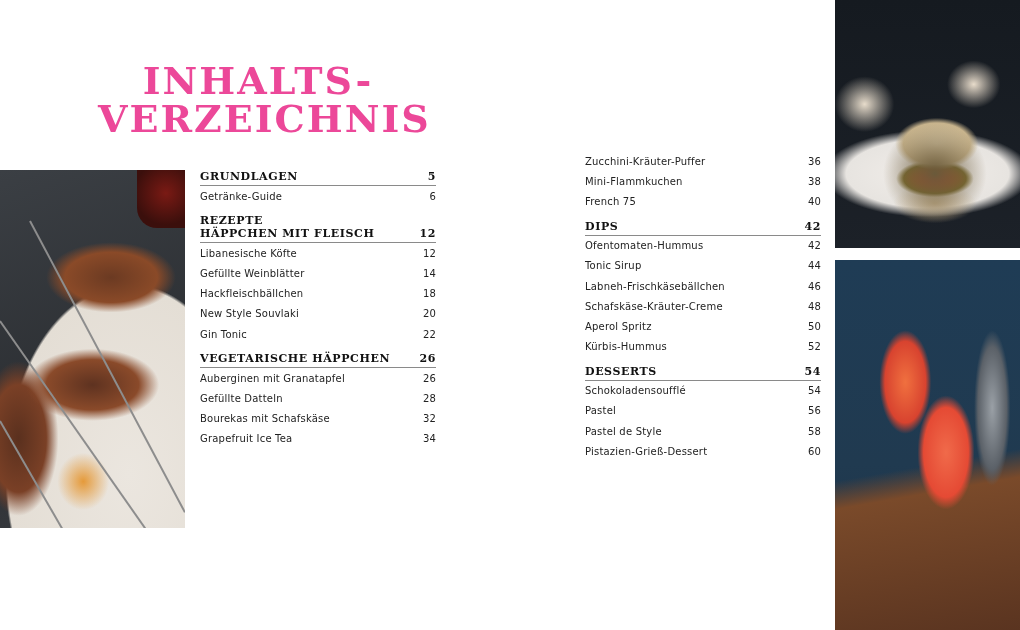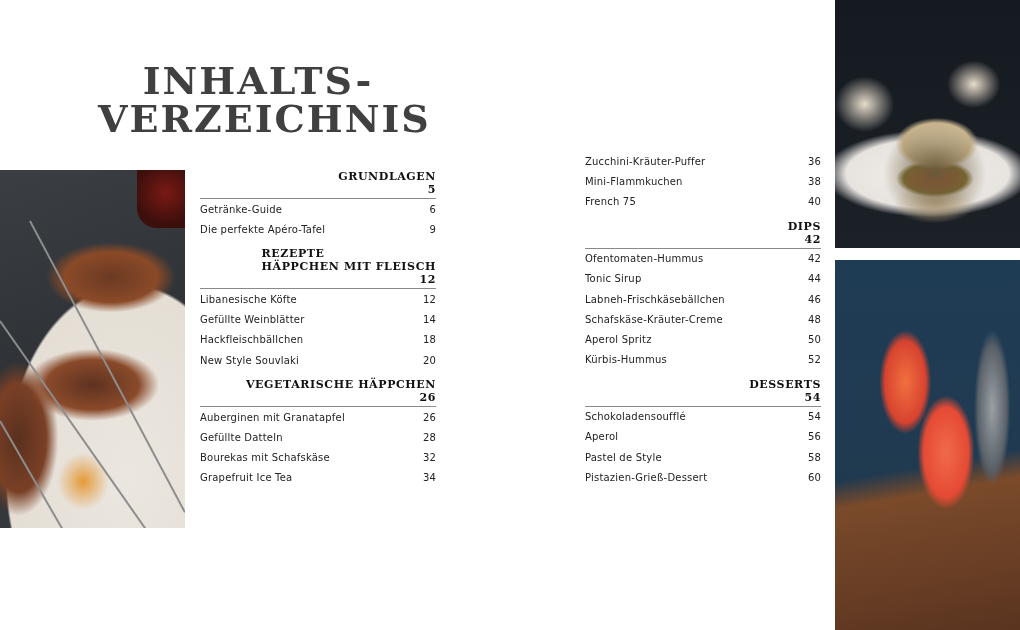--- a/index.html
+++ b/index.html
@@ -2,21 +2,21 @@
 <html><head>
   <meta charset="utf-8">
   <style>
     * { margin: 0; padding: 0; box-sizing: border-box; }
     html, body { width: 1020px; height: 630px; overflow: hidden; background: #ffffff; }
     body { position: relative; font-family: "DejaVu Sans", sans-serif; color: #1e1e1e; }
 
     .title {
       position: absolute; left: 98px; top: 62px; width: 320px;
       font-family: "DejaVu Serif", serif; font-weight: bold;
-      color: #404040; font-size: 38px; line-height: 38px; letter-spacing: 2px;
+      color: #ec4899; font-size: 38px; line-height: 38px; letter-spacing: 2px;
       text-align: center;
     }
     .title span { display: block; }
 
     
     .photo { position: absolute; overflow: hidden; }
     .photo-kofte { left: 0; top: 170px; width: 185px; height: 358px;
       background:
         radial-gradient(ellipse 50% 14% at 60% 30%, #6b3a22 0%, #8a4a28 50%, rgba(0,0,0,0) 70%),
         radial-gradient(ellipse 50% 14% at 50% 60%, #5e3220 0%, #8a4a2a 50%, rgba(0,0,0,0) 72%),
@@ -51,21 +51,21 @@
 
     
     .toc { position: absolute; }
     .toc-left { left: 200px; top: 170px; width: 236px; }
     .toc-right { left: 585px; top: 151px; width: 236px; }
 
     .section-head {
       display: flex; justify-content: space-between; align-items: flex-end;
       font-family: "DejaVu Serif", serif; font-weight: bold;
       font-size: 11px; letter-spacing: 0.6px; color: #111;
-      border-bottom: 1px solid #8a8a8a; padding-bottom: 2px; flex-direction: column;
+      border-bottom: 1px solid #8a8a8a; padding-bottom: 2px;
     }
     .section-head .label span { display: block; line-height: 13px; }
     .section-head .num { font-size: 11px; line-height: 13px; }
 
     .entry {
       display: flex; justify-content: space-between;
       font-size: 10px; color: #222; height: 20.2px; align-items: center;
       letter-spacing: 0.2px;
     }
     .entry:first-of-type { }
@@ -92,24 +92,20 @@
   <div class="section-head">
     <div class="label">
         <span>GRUNDLAGEN</span>
       </div>
     <div class="num">5</div>
   </div>
   <div class="entry">
       <span>Getränke-Guide</span>
       <span>6</span>
     </div>
-  <div class="entry">
-      <span>Die perfekte Apéro-Tafel</span>
-      <span>9</span>
-    </div>
   <div class="gap"></div>
 
   <div class="section-head">
     <div class="label">
       <span>REZEPTE</span>
       <span>HÄPPCHEN MIT FLEISCH</span>
     </div>
     <div class="num">12</div>
   </div>
   <div class="entry">
@@ -121,20 +117,24 @@
       <span>14</span>
     </div>
   <div class="entry">
       <span>Hackfleischbällchen</span>
       <span>18</span>
     </div>
   <div class="entry">
       <span>New Style Souvlaki</span>
       <span>20</span>
     </div>
+  <div class="entry">
+      <span>Gin Tonic</span>
+      <span>22</span>
+    </div>
   <div class="gap"></div>
 
   <div class="section-head">
     <div class="label">
         <span>VEGETARISCHE HÄPPCHEN</span>
       </div>
     <div class="num">26</div>
   </div>
   <div class="entry">
       <span>Auberginen mit Granatapfel</span>
@@ -205,21 +205,21 @@
     <div class="label">
         <span>DESSERTS</span>
       </div>
     <div class="num">54</div>
   </div>
   <div class="entry">
       <span>Schokoladensoufflé</span>
       <span>54</span>
     </div>
   <div class="entry">
-      <span>Aperol</span>
+      <span>Pastel</span>
       <span>56</span>
     </div>
   <div class="entry">
       <span>Pastel de Style</span>
       <span>58</span>
     </div>
   <div class="entry">
       <span>Pistazien-Grieß-Dessert</span>
       <span>60</span>
     </div>

